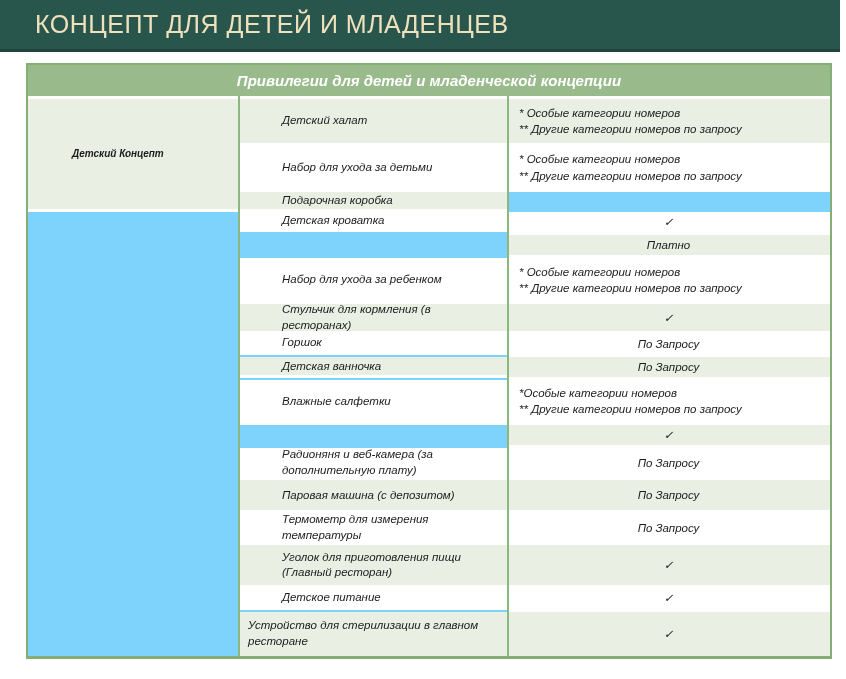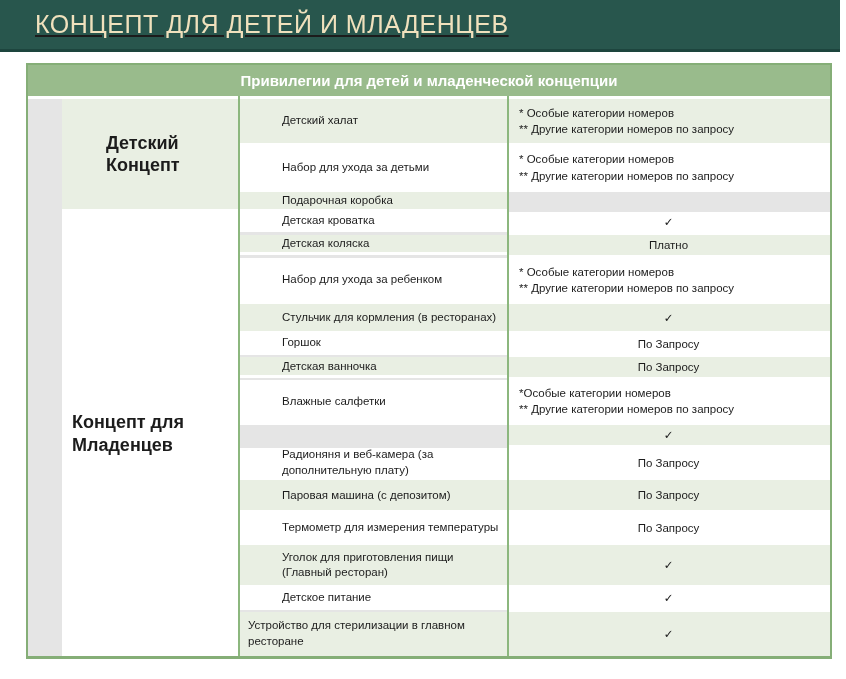--- a/index.html
+++ b/index.html
@@ -13,45 +13,46 @@
     --border-green:#8cb77e;
     --outer-border:#85ae77;
     --text:#1c1c1c;
   }
   *{box-sizing:border-box;margin:0;padding:0;}
   html,body{width:846px;height:679px;overflow:hidden;background:#ffffff;
     font-family:"Liberation Sans", sans-serif;color:var(--text);}
   .banner{
     width:840px;height:52px;background:var(--banner-bg);
     border-bottom:3px solid var(--banner-edge);
-    display:flex;align-items:center;padding-left:35px;text-decoration:underline;
+    display:flex;align-items:center;padding-left:35px;
   }
   .banner-title{
     color:var(--banner-text);font-size:25px;letter-spacing:.5px;font-weight:400;
   }
   .table-wrap{
     margin:11px 0 0 26px;width:806px;
     border:2px solid var(--outer-border);border-bottom-width:3px;
-    background:#e5e5e5;
+    background:#7dd3fc;
+    font-style:italic;
   }
   .t-header{
     background:var(--header-bg);height:31px;
     display:flex;align-items:center;justify-content:center;
   }
   .t-header span{color:var(--header-text);font-weight:bold;font-size:15px;}
   .t-body-wrap{position:relative;}
   .t-body{
     display:grid;grid-template-columns:210px 269px 1fr;
     border-top:3px solid #fff;
   }
   .cell{display:flex;align-items:center;white-space:pre-line;}
   .cell.sep{border-bottom:3px solid #fff;padding-left:44px;}
   .cat{
-    grid-column:1;font-weight:bold;font-size:18px;
-    padding-left:10px;line-height:1.25;margin-left:34px;
+    grid-column:1;font-weight:bold;font-size:10px;
+    padding-left:10px;line-height:1.25;
   }
   .item{
     grid-column:2;font-size:11.5px;line-height:1.35;
     padding:2px 8px 2px 10px;
   }
   .val{
     grid-column:3;font-size:11.5px;line-height:1.4;
   }
   .val.center{justify-content:center;text-align:center;padding:2px 6px;}
   .val.left{justify-content:flex-start;text-align:left;padding:2px 8px 2px 12px;}
@@ -76,24 +77,22 @@
   <div class="t-body-wrap">
     <div class="t-body">
         <div class="cell cat alt sep" style="grid-area: 1 / 1 / span 3;"><span>Детский Концепт</span></div>
         <div class="cell item alt sep" style="grid-area: 1 / 2; height: 47px;">Детский халат</div>
         <div class="cell val left alt sep" style="grid-area: 1 / 3;">* Особые категории номеров
 ** Другие категории номеров по запросу</div>
         <div class="cell item white sep" style="grid-area: 2 / 2; height: 46px;">Набор для ухода за детьми</div>
         <div class="cell val left white sep" style="grid-area: 2 / 3;">* Особые категории номеров
 ** Другие категории номеров по запросу</div>
         <div class="cell item alt sep" style="grid-area: 3 / 2; height: 20px;">Подарочная коробка</div>
-        <div class="cell cat white" style="grid-area: 4 / 1 / span 14;"><span>Концепт для Младенцев</span></div>
         <div class="cell item white sep" style="grid-area: 4 / 2; height: 20px;">Детская кроватка</div>
         <div class="cell val center white sep" style="grid-area: 4 / 3;">✓</div>
-        <div class="cell item alt sep" style="grid-area: 5 / 2; height: 20px;">Детская коляска</div>
         <div class="cell val center alt sep" style="grid-area: 5 / 3;">Платно</div>
         <div class="cell item white sep" style="grid-area: 6 / 2; height: 46px;">Набор для ухода за ребенком</div>
         <div class="cell val left white sep" style="grid-area: 6 / 3;">* Особые категории номеров
 ** Другие категории номеров по запросу</div>
         <div class="cell item alt sep" style="grid-area: 7 / 2; height: 30px;">Стульчик для кормления (в ресторанах)</div>
         <div class="cell val center alt sep" style="grid-area: 7 / 3;">✓</div>
         <div class="cell item white sep" style="grid-area: 8 / 2; height: 21px;">Горшок</div>
         <div class="cell val center white sep" style="grid-area: 8 / 3;">По Запросу</div>
         <div class="cell item alt sep" style="grid-area: 9 / 2; height: 21px;">Детская ванночка</div>
         <div class="cell val center alt sep" style="grid-area: 9 / 3;">По Запросу</div>

